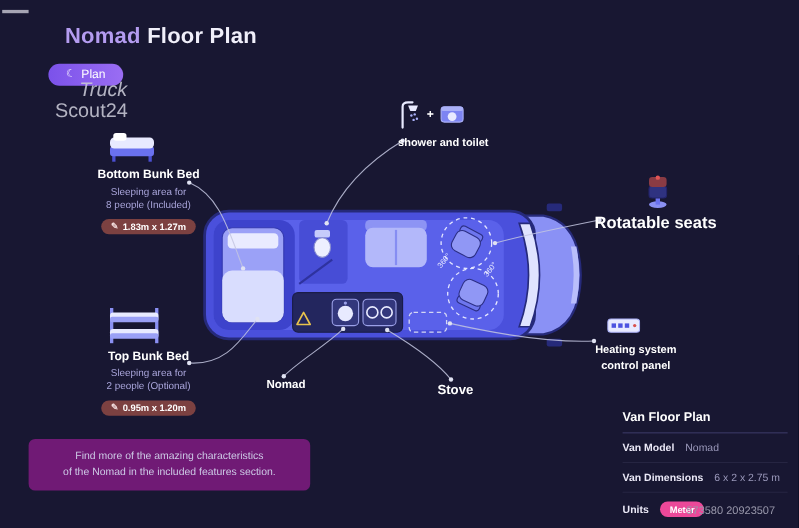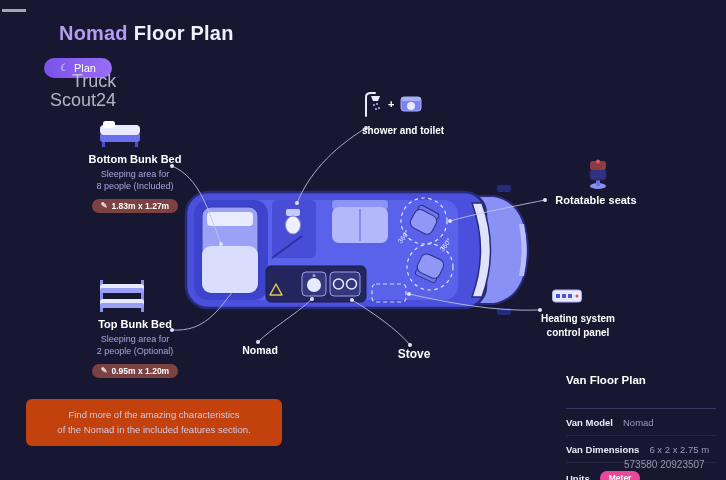--- a/index.html
+++ b/index.html
@@ -10,48 +10,48 @@
 
   .title{position:absolute;left:44px;top:22px;font-size:20px;font-weight:600;color:#f0effa;letter-spacing:.2px;margin-left:15px;}
   .title .accent{color:#b49cf0;margin-right:6px;}
 
   .night-pill{position:absolute;left:44px;top:58px;display:flex;align-items:center;gap:5px;
               background:linear-gradient(90deg,#7b52ea,#9a6df3);color:#fff;border:none;border-radius:13px;
               padding:4px 16px;font-size:11px;font-family:inherit;cursor:pointer;}
   .moon{font-size:10px;line-height:1;}
 
   .watermark{position:absolute;left:50px;top:72px;font-size:18px;color:#c9c9d6;opacity:.88;line-height:1.05;}
-  .watermark .wm1{margin-left:22px;}
+  .watermark .wm1{margin-left:22px;font-style:italic;}
 
   .icon-abs{position:absolute;}
 
   .callout{position:absolute;text-align:center;}
   .c-title{font-size:11px;font-weight:bold;color:#ffffff;text-align:center;}
   .c-desc{margin-top:3px;font-size:9px;line-height:1.35;color:#a9a5da;}
   .dim-badge{display:inline-flex;align-items:center;gap:4px;margin-top:7px;background:#7c4141;
              border-radius:9px;padding:2px 9px;font-size:8.5px;font-weight:bold;color:#fff;}
   .pencil{font-size:8px;color:#f2dede;line-height:1;}
 
   .cb-bottom{left:70px;top:153px;width:130px;}
   .cb-top{left:70px;top:318px;width:130px;}
 
   .bath-icons{position:absolute;left:362px;top:90px;display:flex;align-items:center;gap:6px;}
   .plus{color:#fff;font-size:11px;font-weight:bold;}
   .cb-bath{left:338px;top:124px;width:130px;font-size:10px;font-weight:bold;color:#fff;line-height:1.4;}
 
-  .cb-seats{left:536px;top:194px;width:120px;font-size:11px;font-weight:bold;color:#fff;}
+  .cb-seats{left:536px;top:194px;width:120px;font-size:15px;font-weight:bold;color:#fff;}
   .cb-heat{left:518px;top:312px;width:120px;font-size:10px;font-weight:bold;color:#fff;line-height:1.4;}
   .cb-sink{left:228px;top:344px;width:64px;font-size:10.5px;font-weight:bold;color:#fff;}
   .cb-stove{left:382px;top:347px;width:64px;font-size:12px;font-weight:bold;color:#fff;}
 
-  .note-box{position:absolute;left:26px;top:399px;width:244px;background:#c2410c;border-radius:6px;
+  .note-box{position:absolute;left:26px;top:399px;width:244px;background:#701a75;border-radius:6px;
             padding:9px 6px;text-align:center;font-size:9.5px;line-height:1.55;color:#cdcae6;}
 
   .spec{position:absolute;left:566px;top:374px;width:150px;}
-  .spec-title{font-size:11.5px;font-weight:bold;color:#fff;padding-bottom:22px;border-bottom:1px solid #3a3964;}
+  .spec-title{font-size:11.5px;font-weight:bold;color:#fff;padding-bottom:7px;border-bottom:1px solid #3a3964;}
   .spec-row{display:flex;align-items:center;gap:10px;padding:8px 0 7px 0;border-bottom:1px solid rgba(130,130,170,.14);}
   .spec-row:last-child{border-bottom:none;}
   .s-label{font-size:9.5px;font-weight:bold;color:#eceaf8;white-space:nowrap;}
   .s-value{font-size:9.5px;color:#9b99bb;white-space:nowrap;}
   .badge-val{background:#ec4899;color:#fff;border-radius:8px;padding:2px 9px;font-size:8.5px;font-weight:bold;}
 
   .photo-id{position:absolute;left:624px;top:459px;font-size:10px;color:#9897aa;}
 
   svg text{font-family:"Liberation Sans",sans-serif;}
   .overlay{position:absolute;left:0;top:0;}

